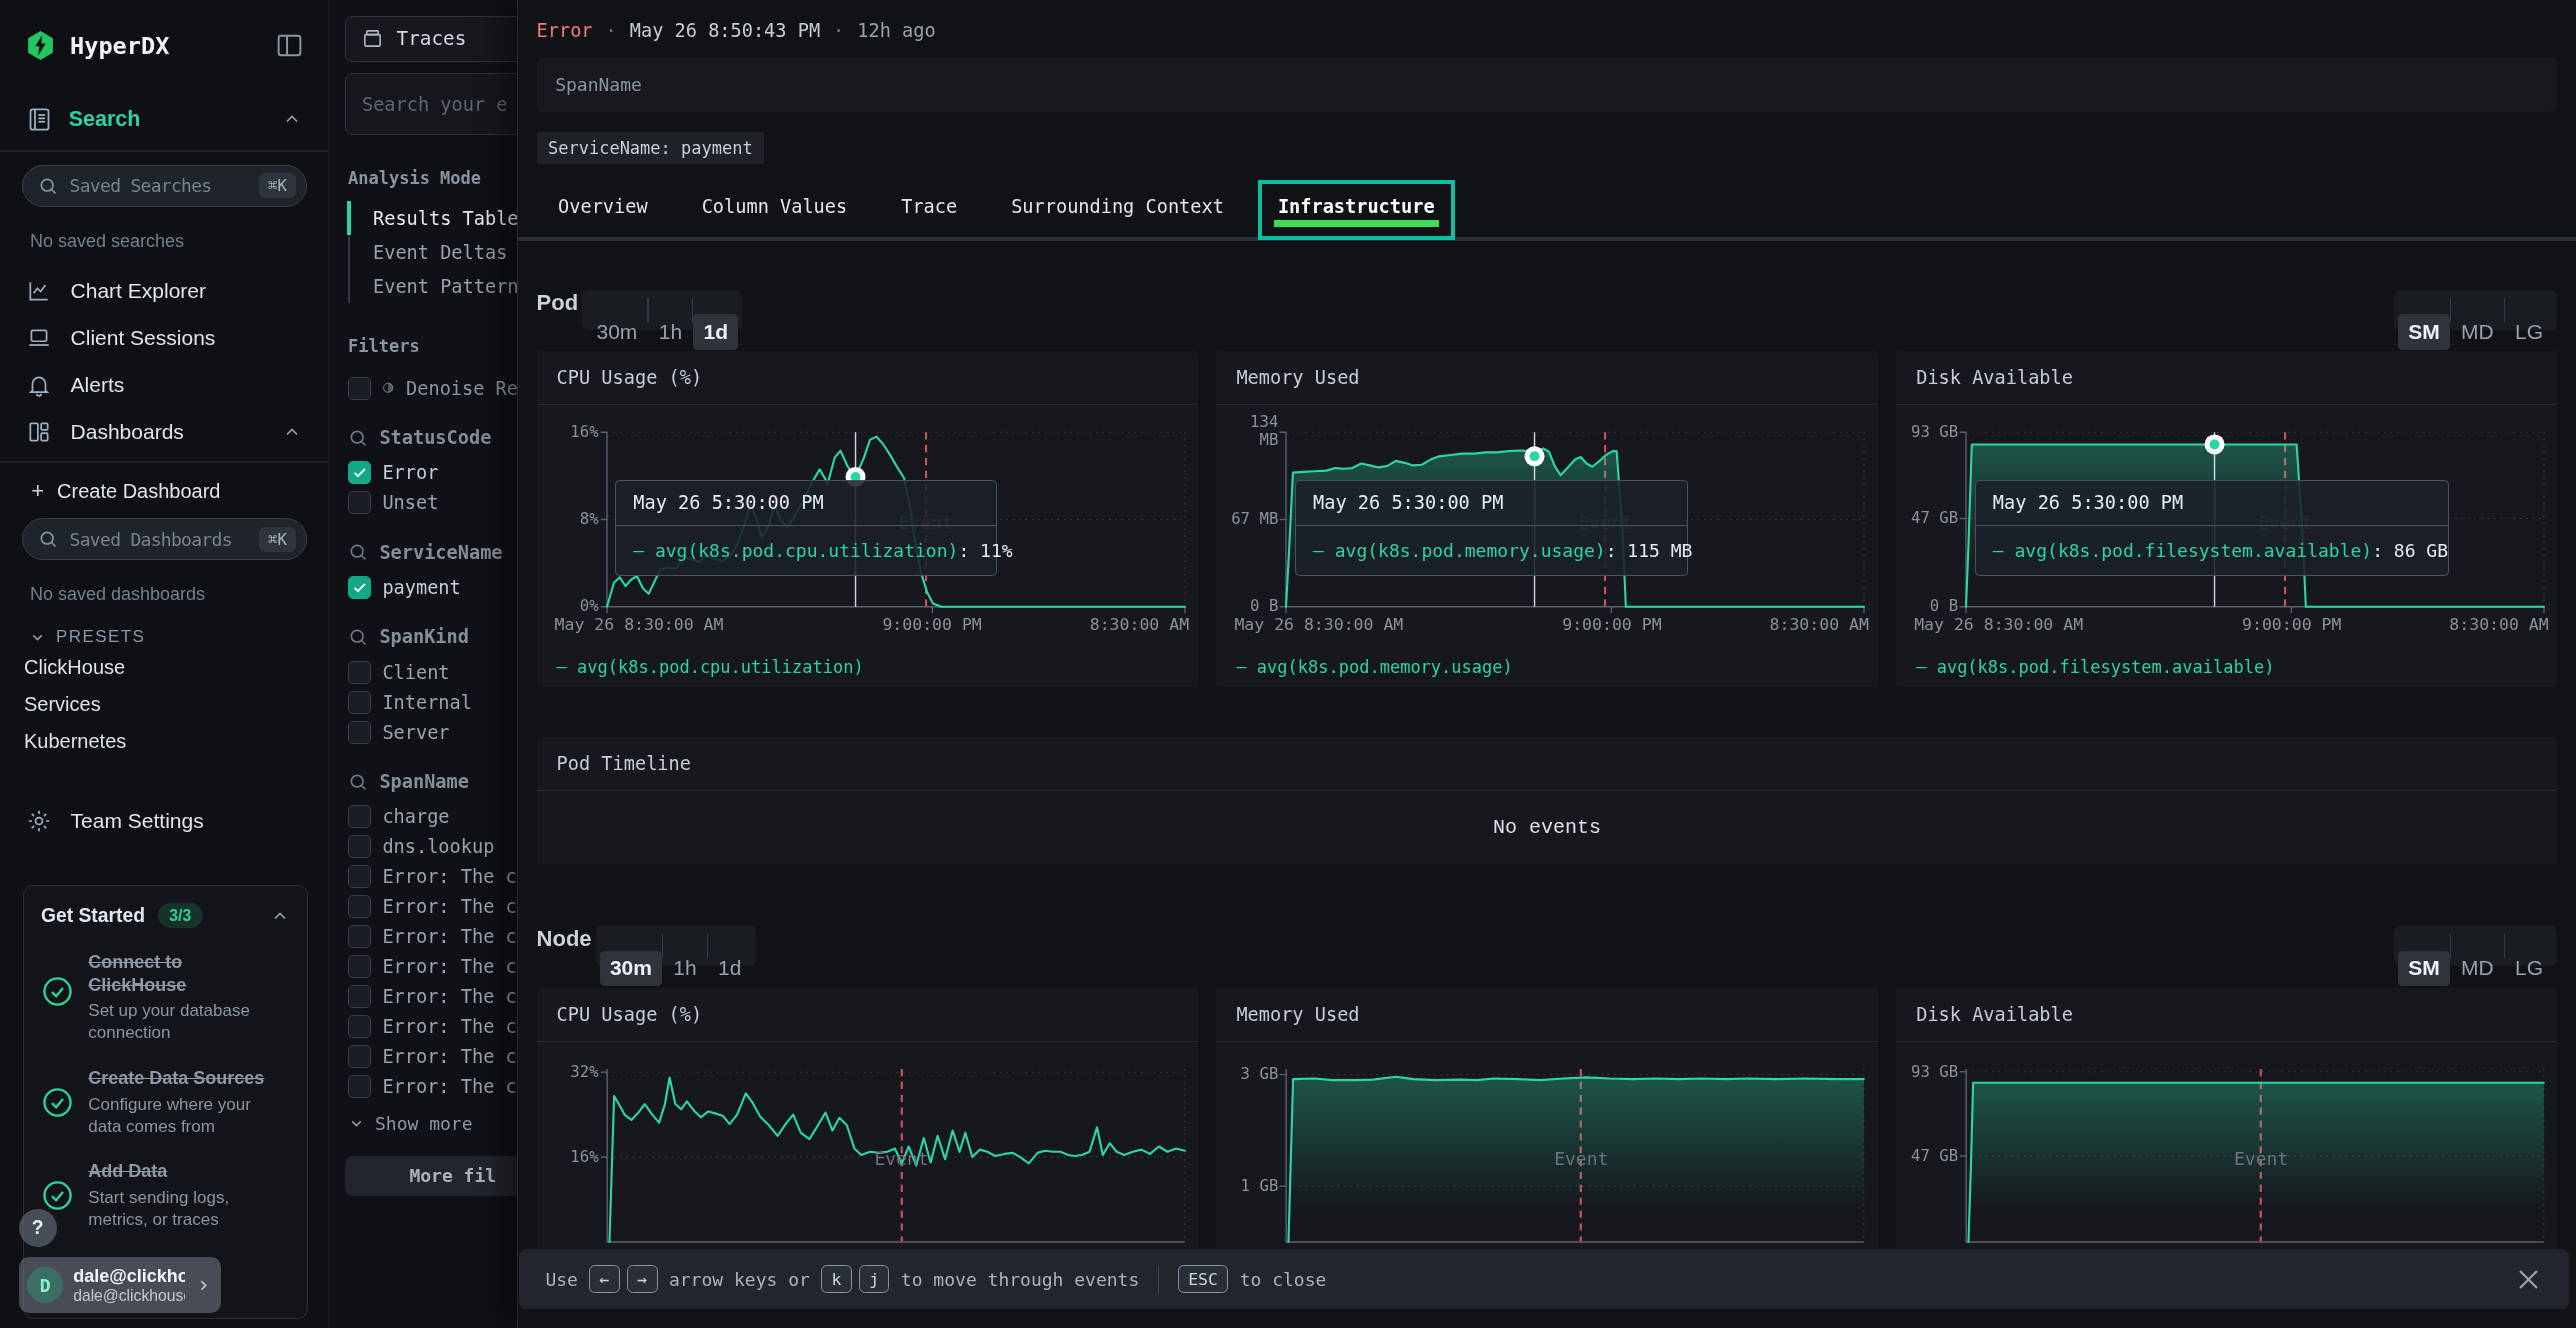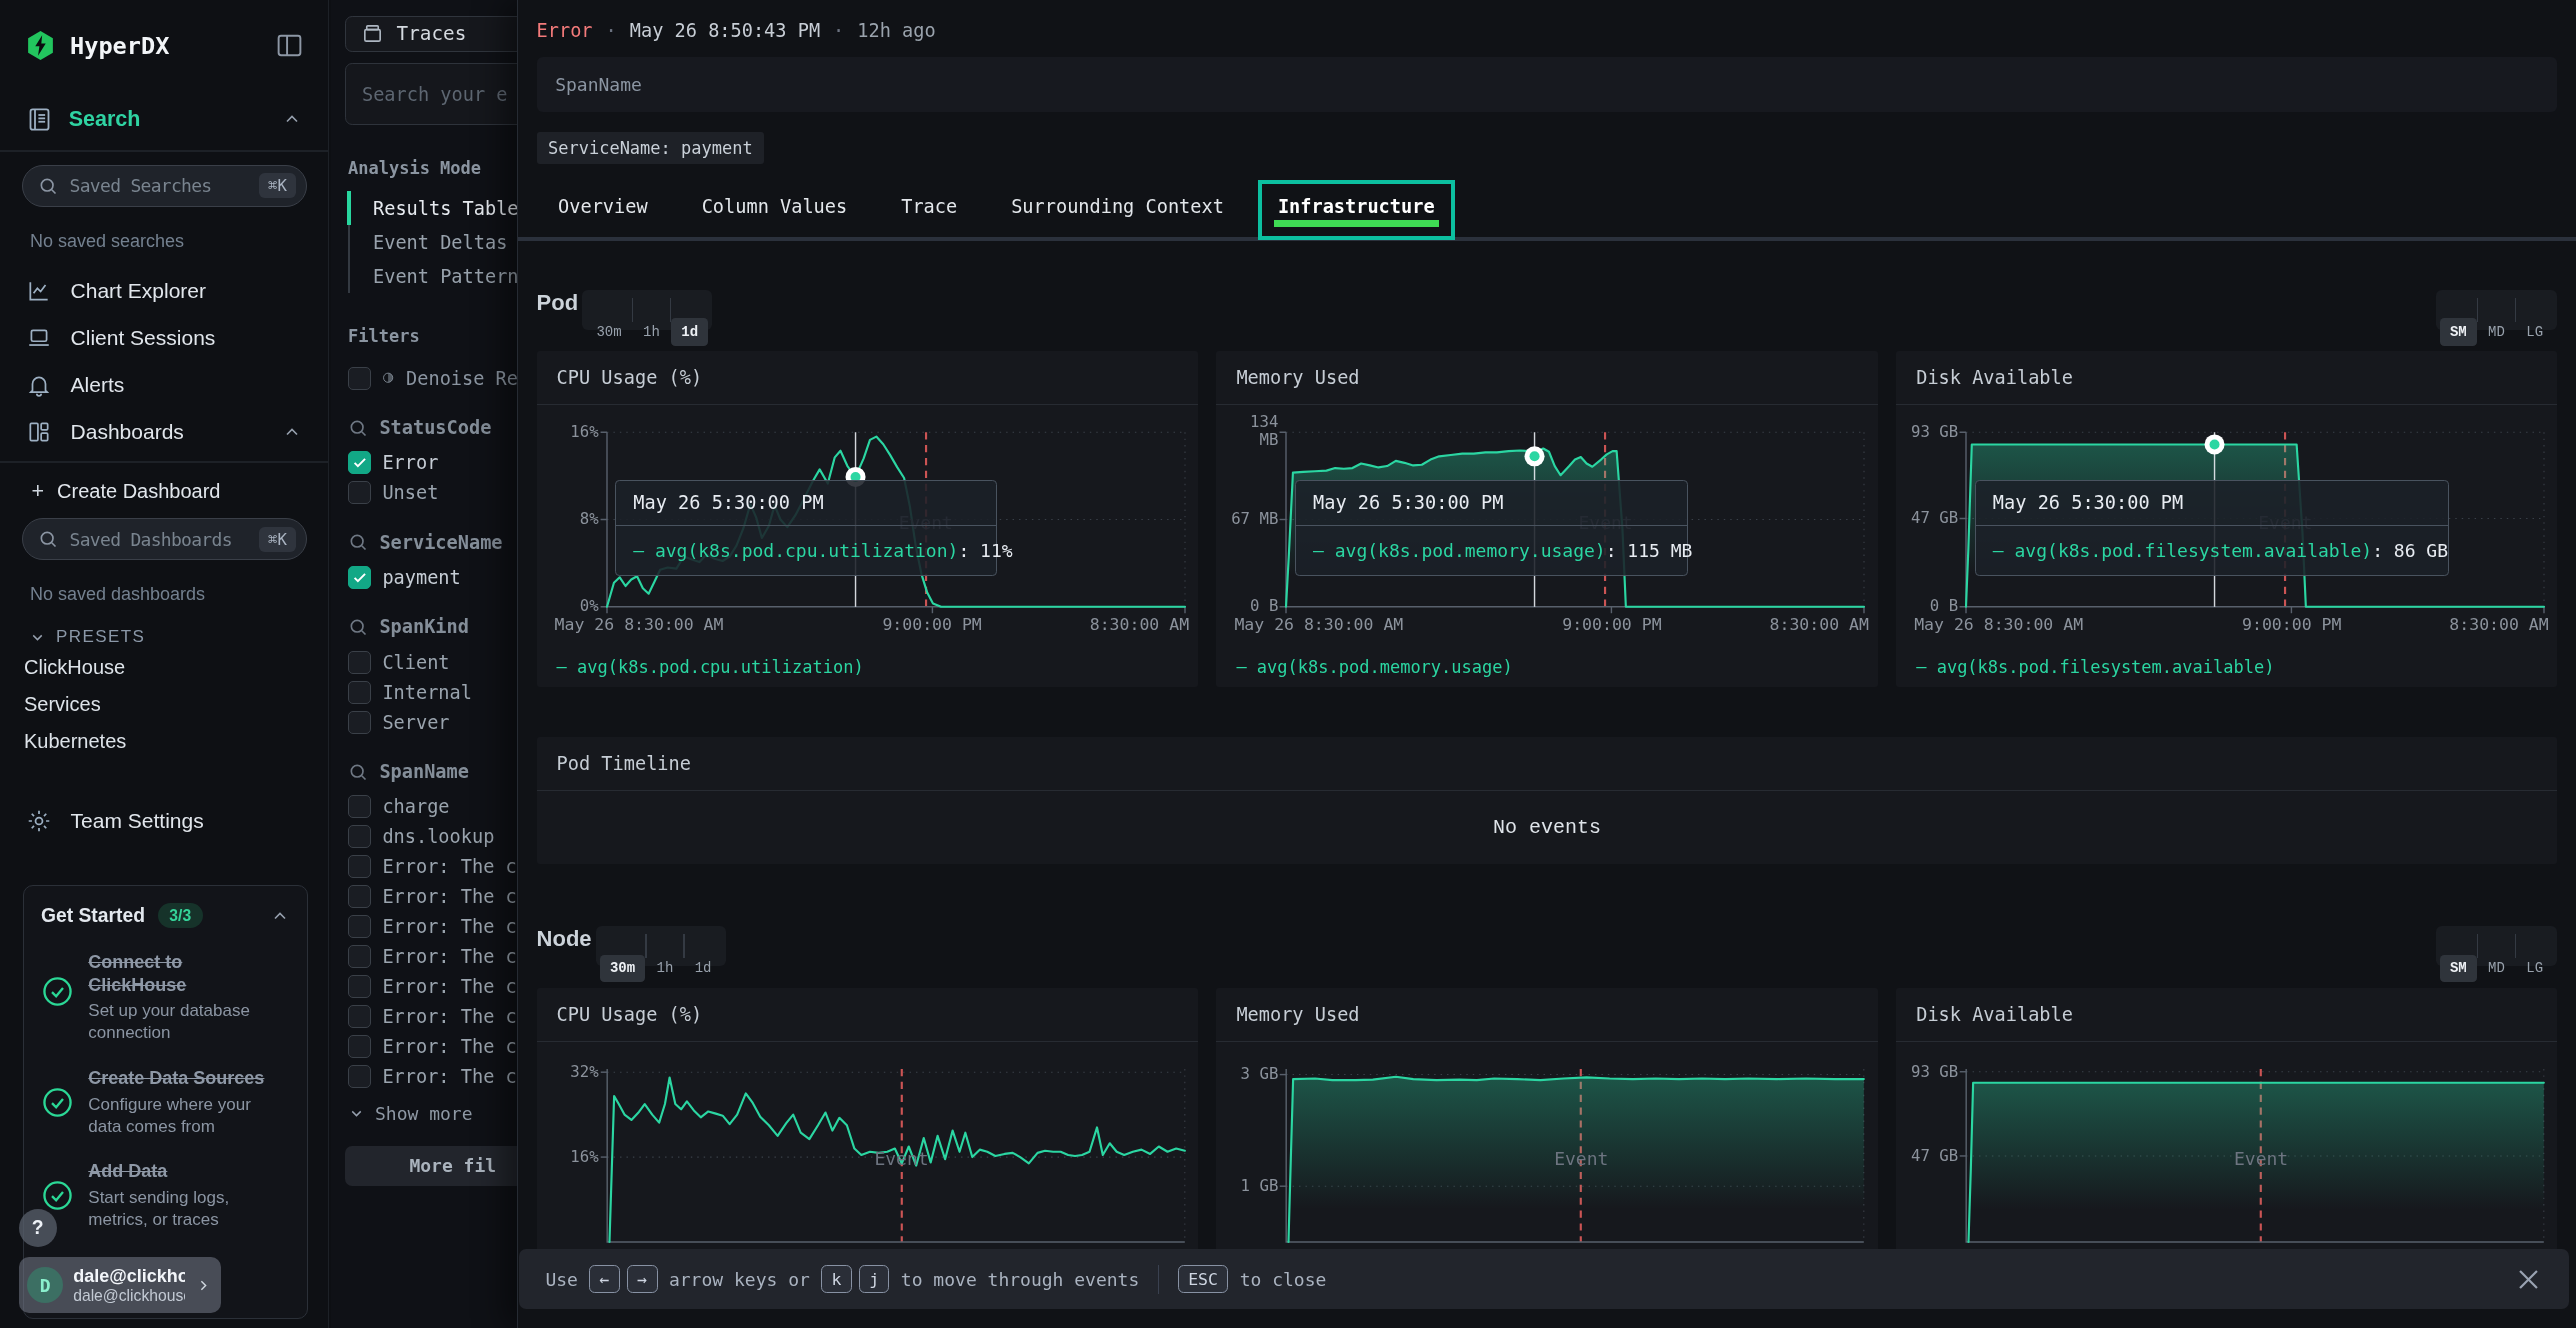--- a/index.html
+++ b/index.html
@@ -63,21 +63,21 @@
   .avatar { width:36px; height:36px; border-radius:50%; background:#3c6f63; color:#8af0cd; display:flex;
             align-items:center; justify-content:center; font-size:18px; font-weight:bold;
             font-family:"DejaVu Sans Mono", monospace; flex:0 0 36px; }
   .uc-col { flex:1; overflow:hidden; }
   .uc-email { font-size:18px; font-weight:bold; color:#f2f5f9; white-space:nowrap; }
   .uc-sub { font-size:15.7px; color:#c3cad4; white-space:nowrap; }
   .uc-chev { width:17px; height:17px; color:#d2d8e0; display:inline-flex; }
 
   
   .explorer { position:absolute; left:331px; top:0; width:187px; height:1328px; background:#0f1116; overflow:hidden; }
-  .src-btn { display:flex; align-items:center; gap:13px; margin:15.7px 0 0 14.3px; width:215px; height:36px;
+  .src-btn { display:flex; align-items:center; gap:13px; margin:15.7px 0 0 14.3px; width:215px; height:46px;
              background:#16181d; border:1.4px solid #30353d; border-radius:7.2px; padding:0 14.3px; cursor:pointer; }
   .src-btn .ic { width:23px; height:23px; color:#aeb7c2; display:inline-flex; }
   .src-btn .lbl { font-family:"DejaVu Sans Mono", monospace; font-size:19.3px; color:#d5dae0; }
   .search-area { margin:11.4px 0 0 14.3px; width:215px; height:62px; background:#15171c; border:1.4px solid #2e333b;
                  border-radius:7.2px; display:flex; align-items:center; padding:0 15.7px; cursor:text; }
   .search-area .ph { font-family:"DejaVu Sans Mono", monospace; font-size:18.6px; color:#5d6671; white-space:nowrap; }
   .col-label { margin:33px 0 0 17px; font-family:"DejaVu Sans Mono", monospace; font-weight:bold; font-size:17px; color:#8b95a1; }
   .mode-list { margin:13px 0 0 17px; border-left:2.9px solid #343a42; }
   .mode-item { position:relative; height:34px; display:flex; align-items:center; padding-left:23px;
                font-family:"DejaVu Sans Mono", monospace; font-size:18.6px; color:#98a2ac; white-space:nowrap; cursor:pointer; }
@@ -121,21 +121,21 @@
   .tab-wrap { position:relative; }
   .tab { position:relative; font-family:"DejaVu Sans Mono", monospace; font-size:18.6px; color:#e3e7eb; cursor:pointer; z-index:1; display:inline-block; padding-bottom:17px; }
   .tab.active { font-weight:bold; color:#ffffff; }
   .tab-underline { position:absolute; left:-4.3px; right:-4.3px; bottom:7.2px; height:6.4px; background:#3fdb54; z-index:2; }
   .tab-annotation { position:absolute; left:-20px; right:-20px; top:-15.7px; bottom:-5.7px; border:4.3px solid #0cbfa0; z-index:3; pointer-events:none; }
   .sec-header { display:flex; align-items:flex-start; gap:4px; margin-top:39px; }
   .sec-header.node-h { margin-top:62px; }
   .sec-title { font-size:22px; font-weight:bold; color:#ccd3da; font-family:"Liberation Sans", sans-serif; }
   .seg { display:flex; align-items:center; background:#191c21; border-radius:5.7px; padding:4.3px; height:40px; }
   .seg.right { margin-left:auto; }
-  .seg-btn { font-family:Liberation Mono, monospace; font-size:14px; color:#98a1ac; padding:5.7px 10px; border-radius:4.3px; cursor:pointer;margin-top:44px; }
+  .seg-btn { font-family:Liberation Sans, sans-serif; font-size:21px; color:#98a1ac; padding:5.7px 10px; border-radius:4.3px; cursor:pointer;margin-top:44px; }
   .seg-btn.active { background:#2f343b; color:#eef1f5; font-weight:bold; }
   .seg-sep { width:1.4px; height:24px; background:#343a43; }
   .charts-grid { display:grid; grid-template-columns:repeat(3,1fr); gap:18.6px; margin-top:21.5px; }
   .chart-card { position:relative; background:#16181d; border-radius:2.9px; height:336px; overflow:hidden; }
   .chart-card.node { height:301px; }
   .chart-title { height:54px; display:flex; align-items:center; padding:0 20px; font-family:"DejaVu Sans Mono", monospace;
                  font-size:18.6px; color:#c6cdd5; border-bottom:1.4px solid #272b32; }
   .chart-body { position:relative; height:100%; }
   .y-tick { position:absolute; left:0; width:62px; text-align:right; font-family:"DejaVu Sans Mono", monospace;
             font-size:15.7px; color:#8b929c; white-space:pre-line; line-height:1.15; }

